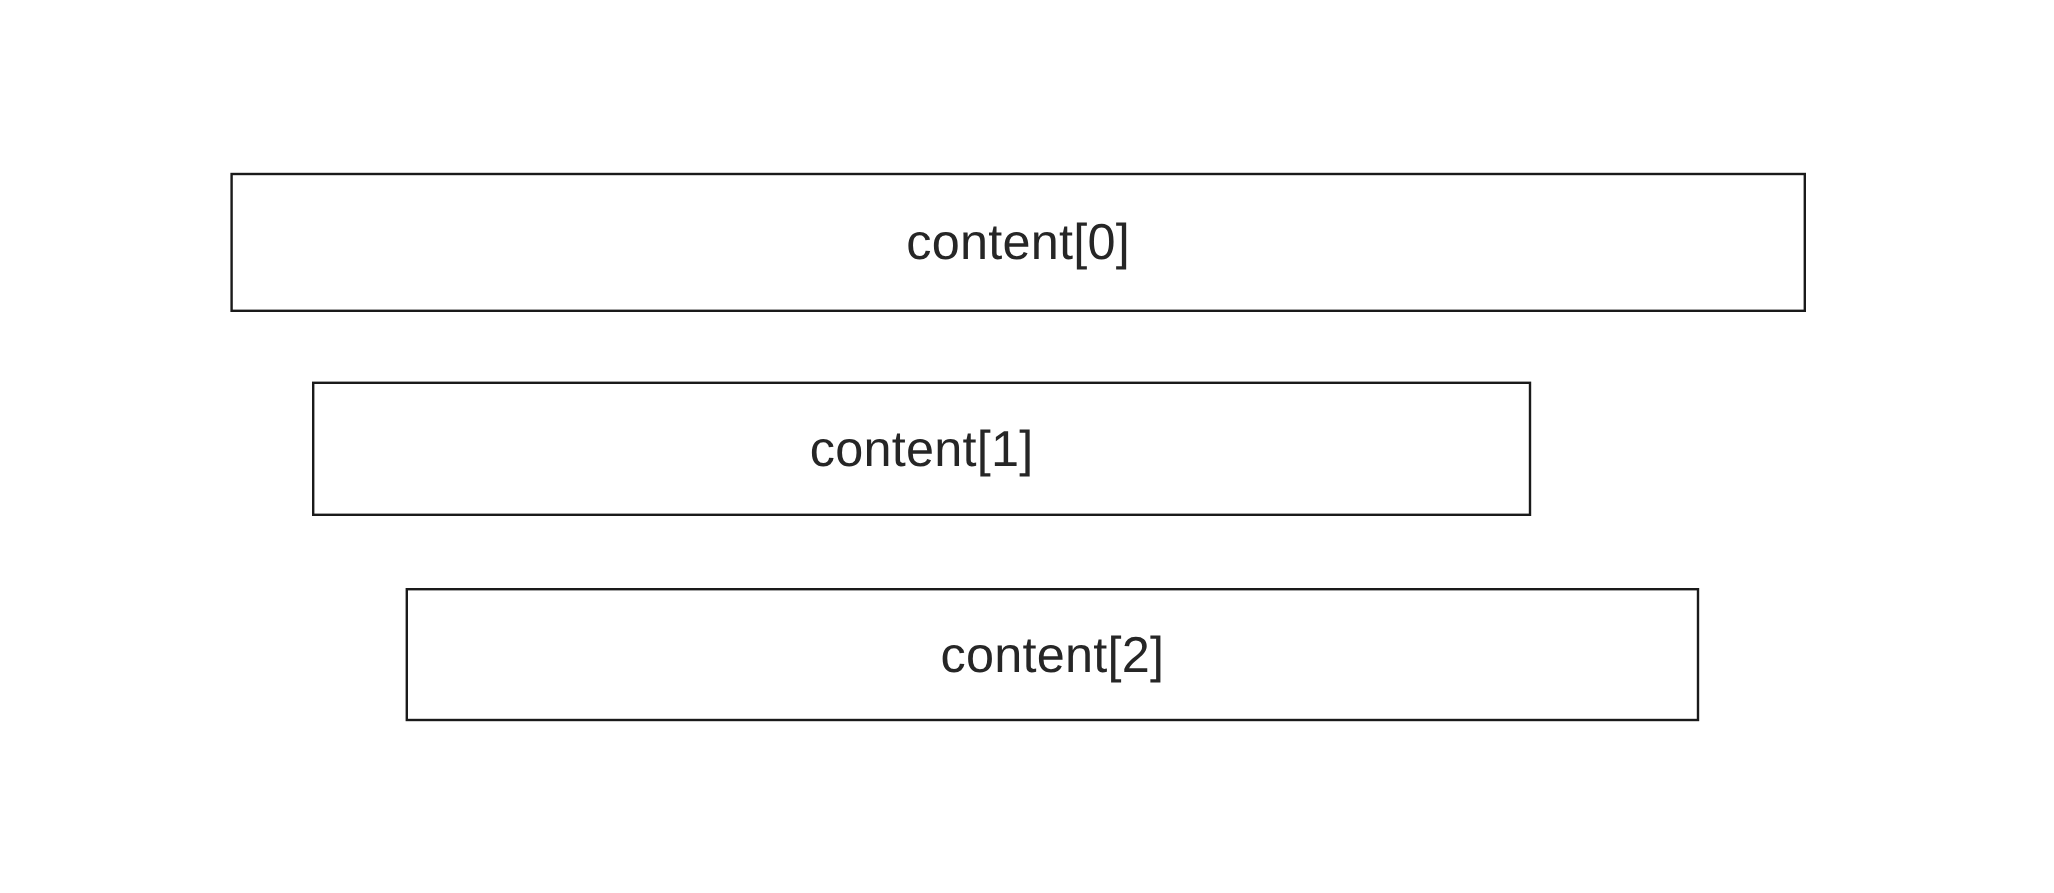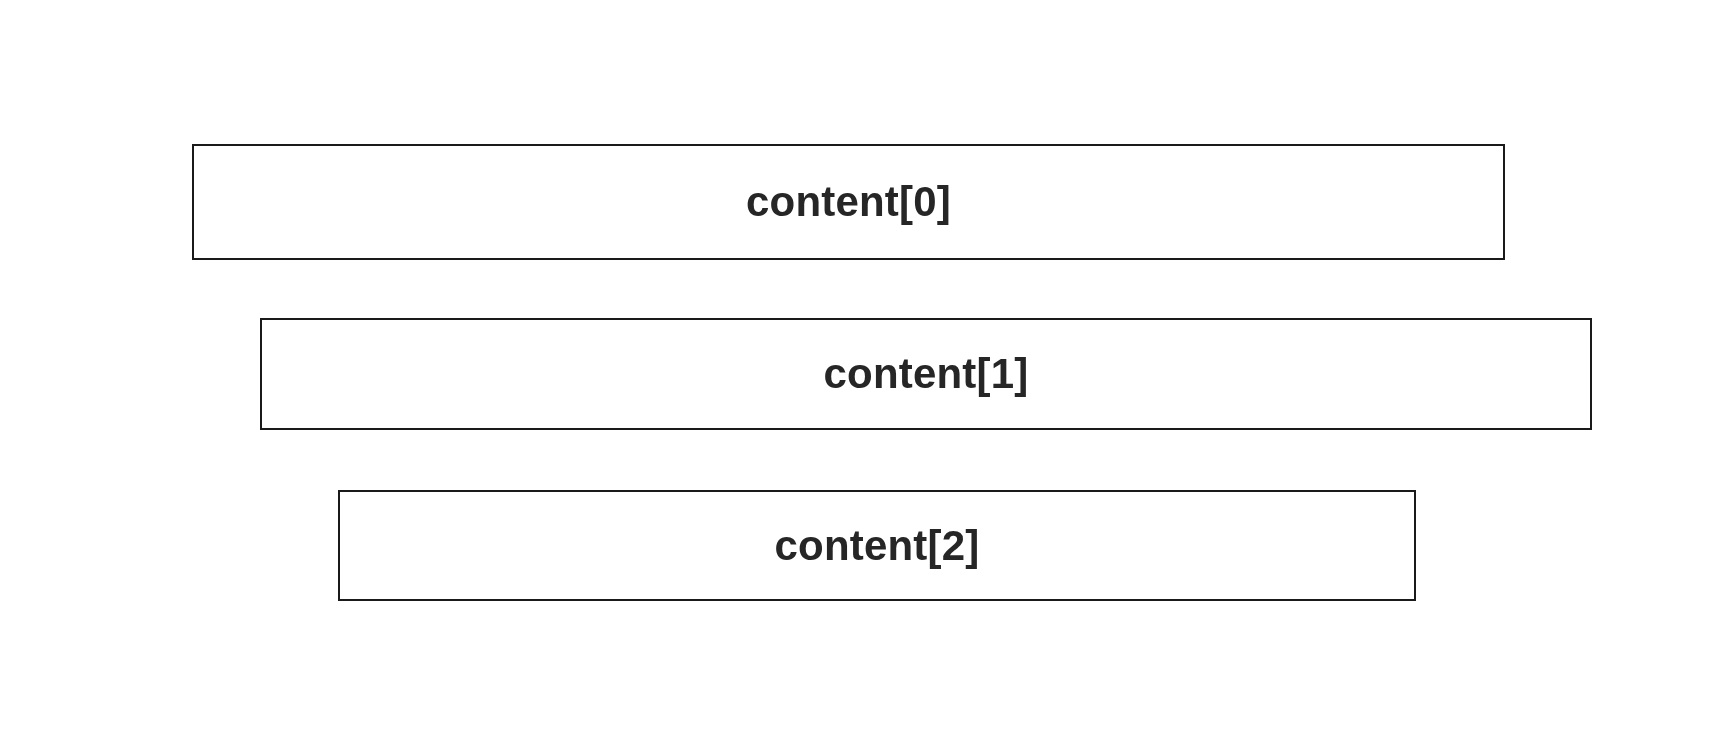--- a/index.html
+++ b/index.html
@@ -35,39 +35,39 @@
     background: #ffffff;
     border: 2px solid #1a1a1a;
     display: flex;
     align-items: center;
     justify-content: center;
   }
 
   .content-box .box-label {
     font-family: "Liberation Sans", "DejaVu Sans", sans-serif;
     font-size: 42px;
-    font-weight: 700;
+    font-weight: 400;
     line-height: 1;
     color: #262626;
     letter-spacing: 0.2px;
     white-space: nowrap;
     -webkit-font-smoothing: antialiased;
   }
 
   
   .content-box.row-0 {
     left: 192px;
     top: 144px;
     width: 1313px;
     height: 116px;
   }
   .content-box.row-1 {
     left: 260px;
     top: 318px;
-    width: 1332px;
+    width: 1016px;
     height: 112px;
   }
   .content-box.row-2 {
     left: 338px;
     top: 490px;
     width: 1078px;
     height: 111px;
   }
 </style>
 </head>

